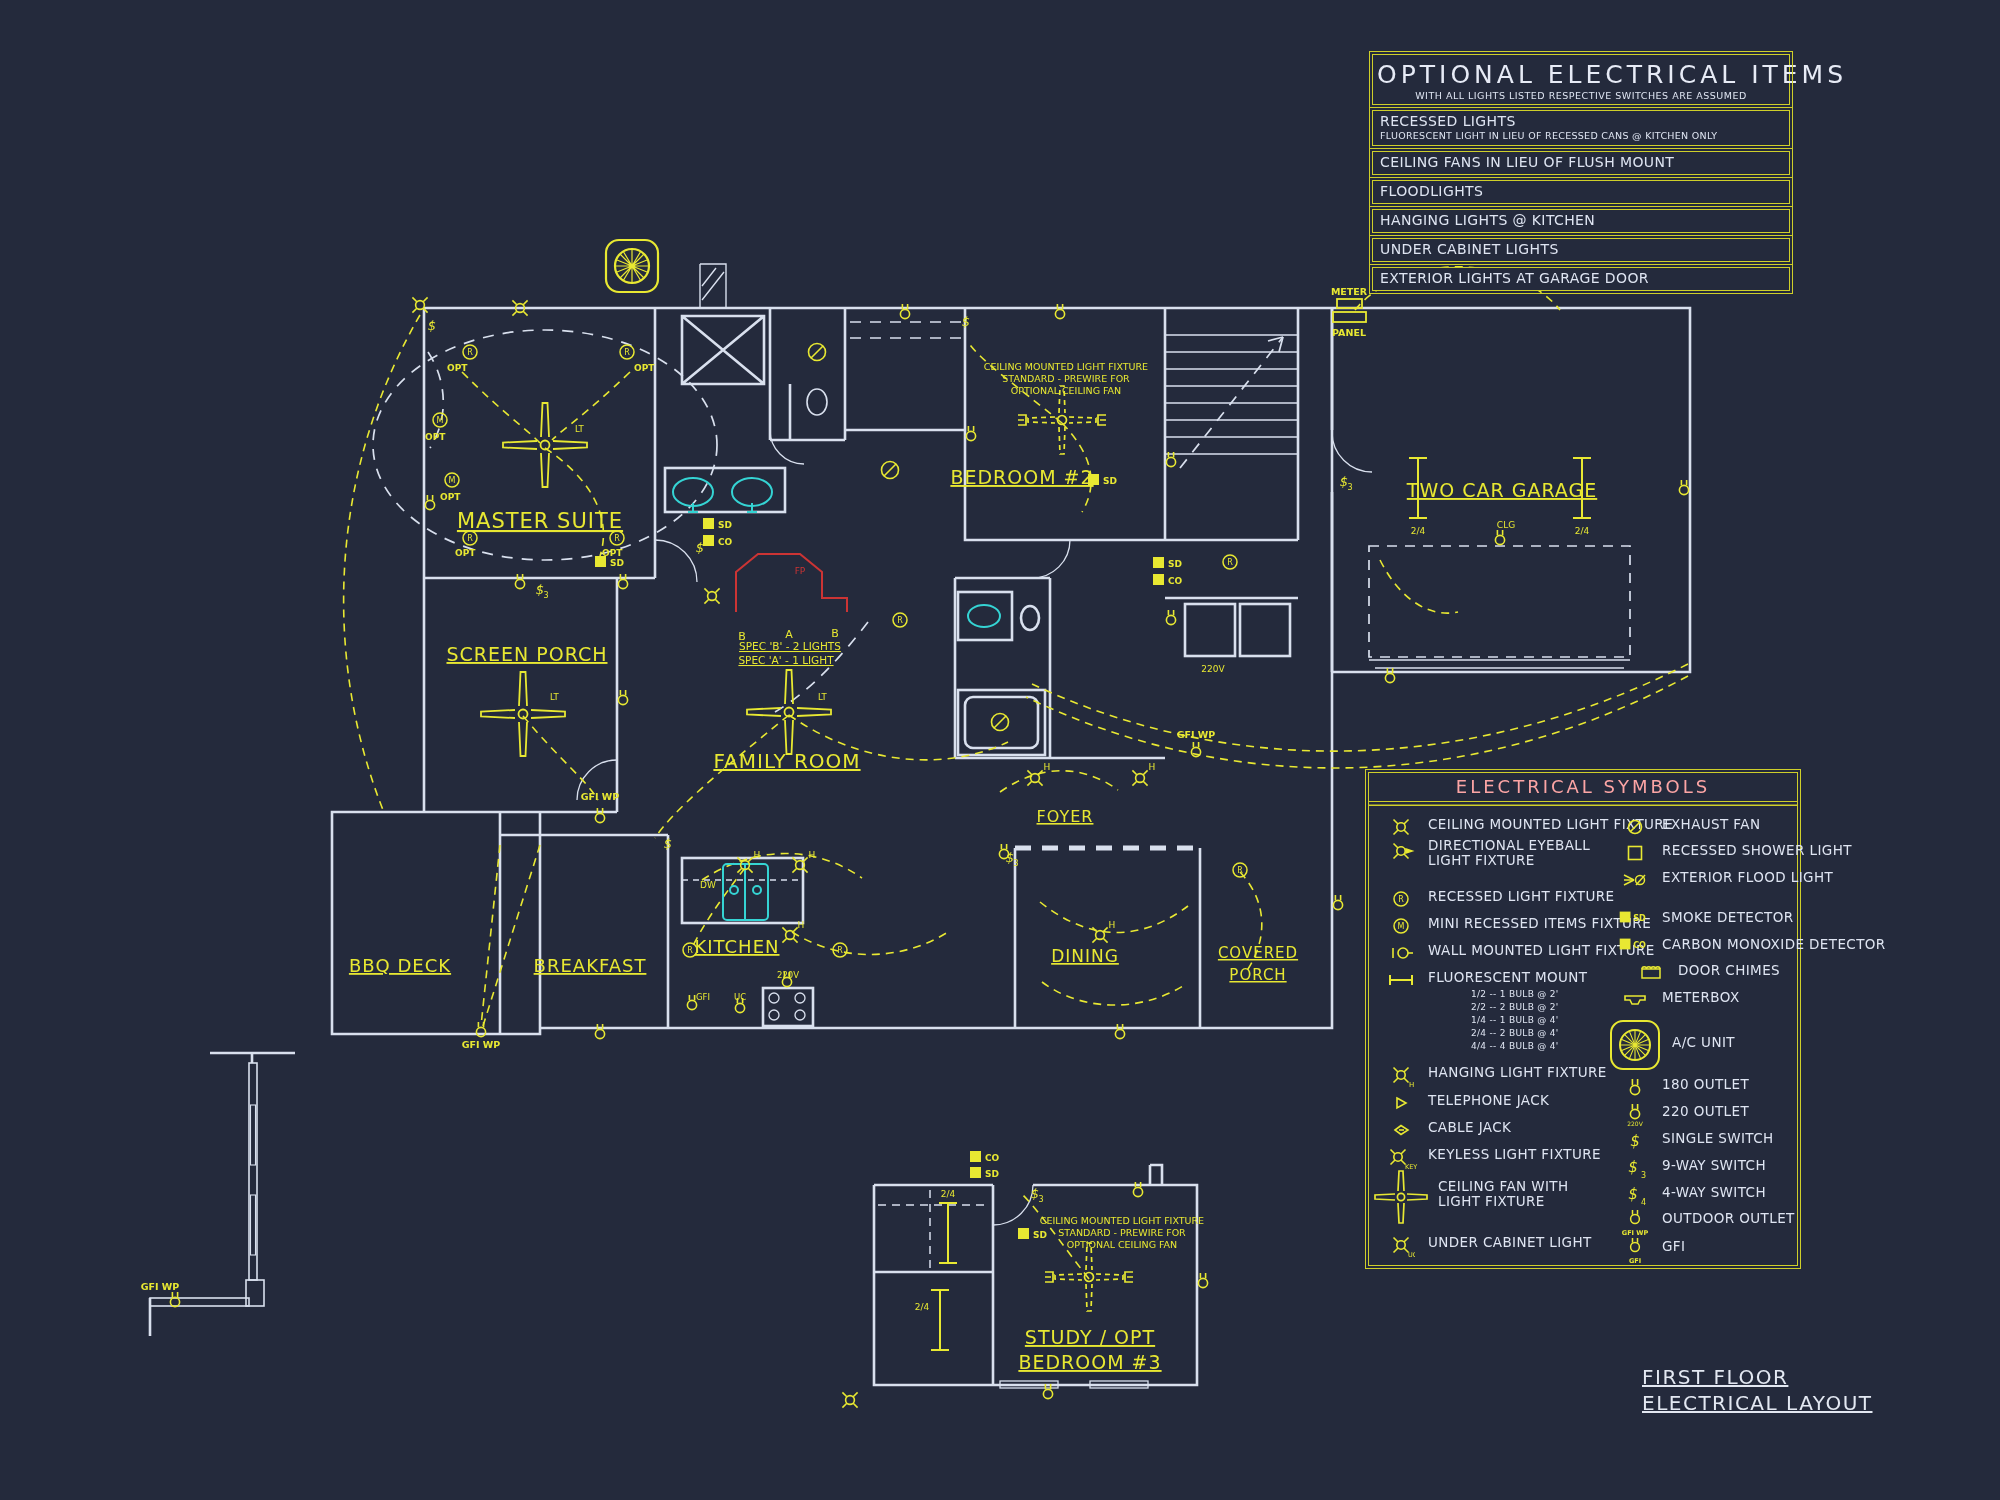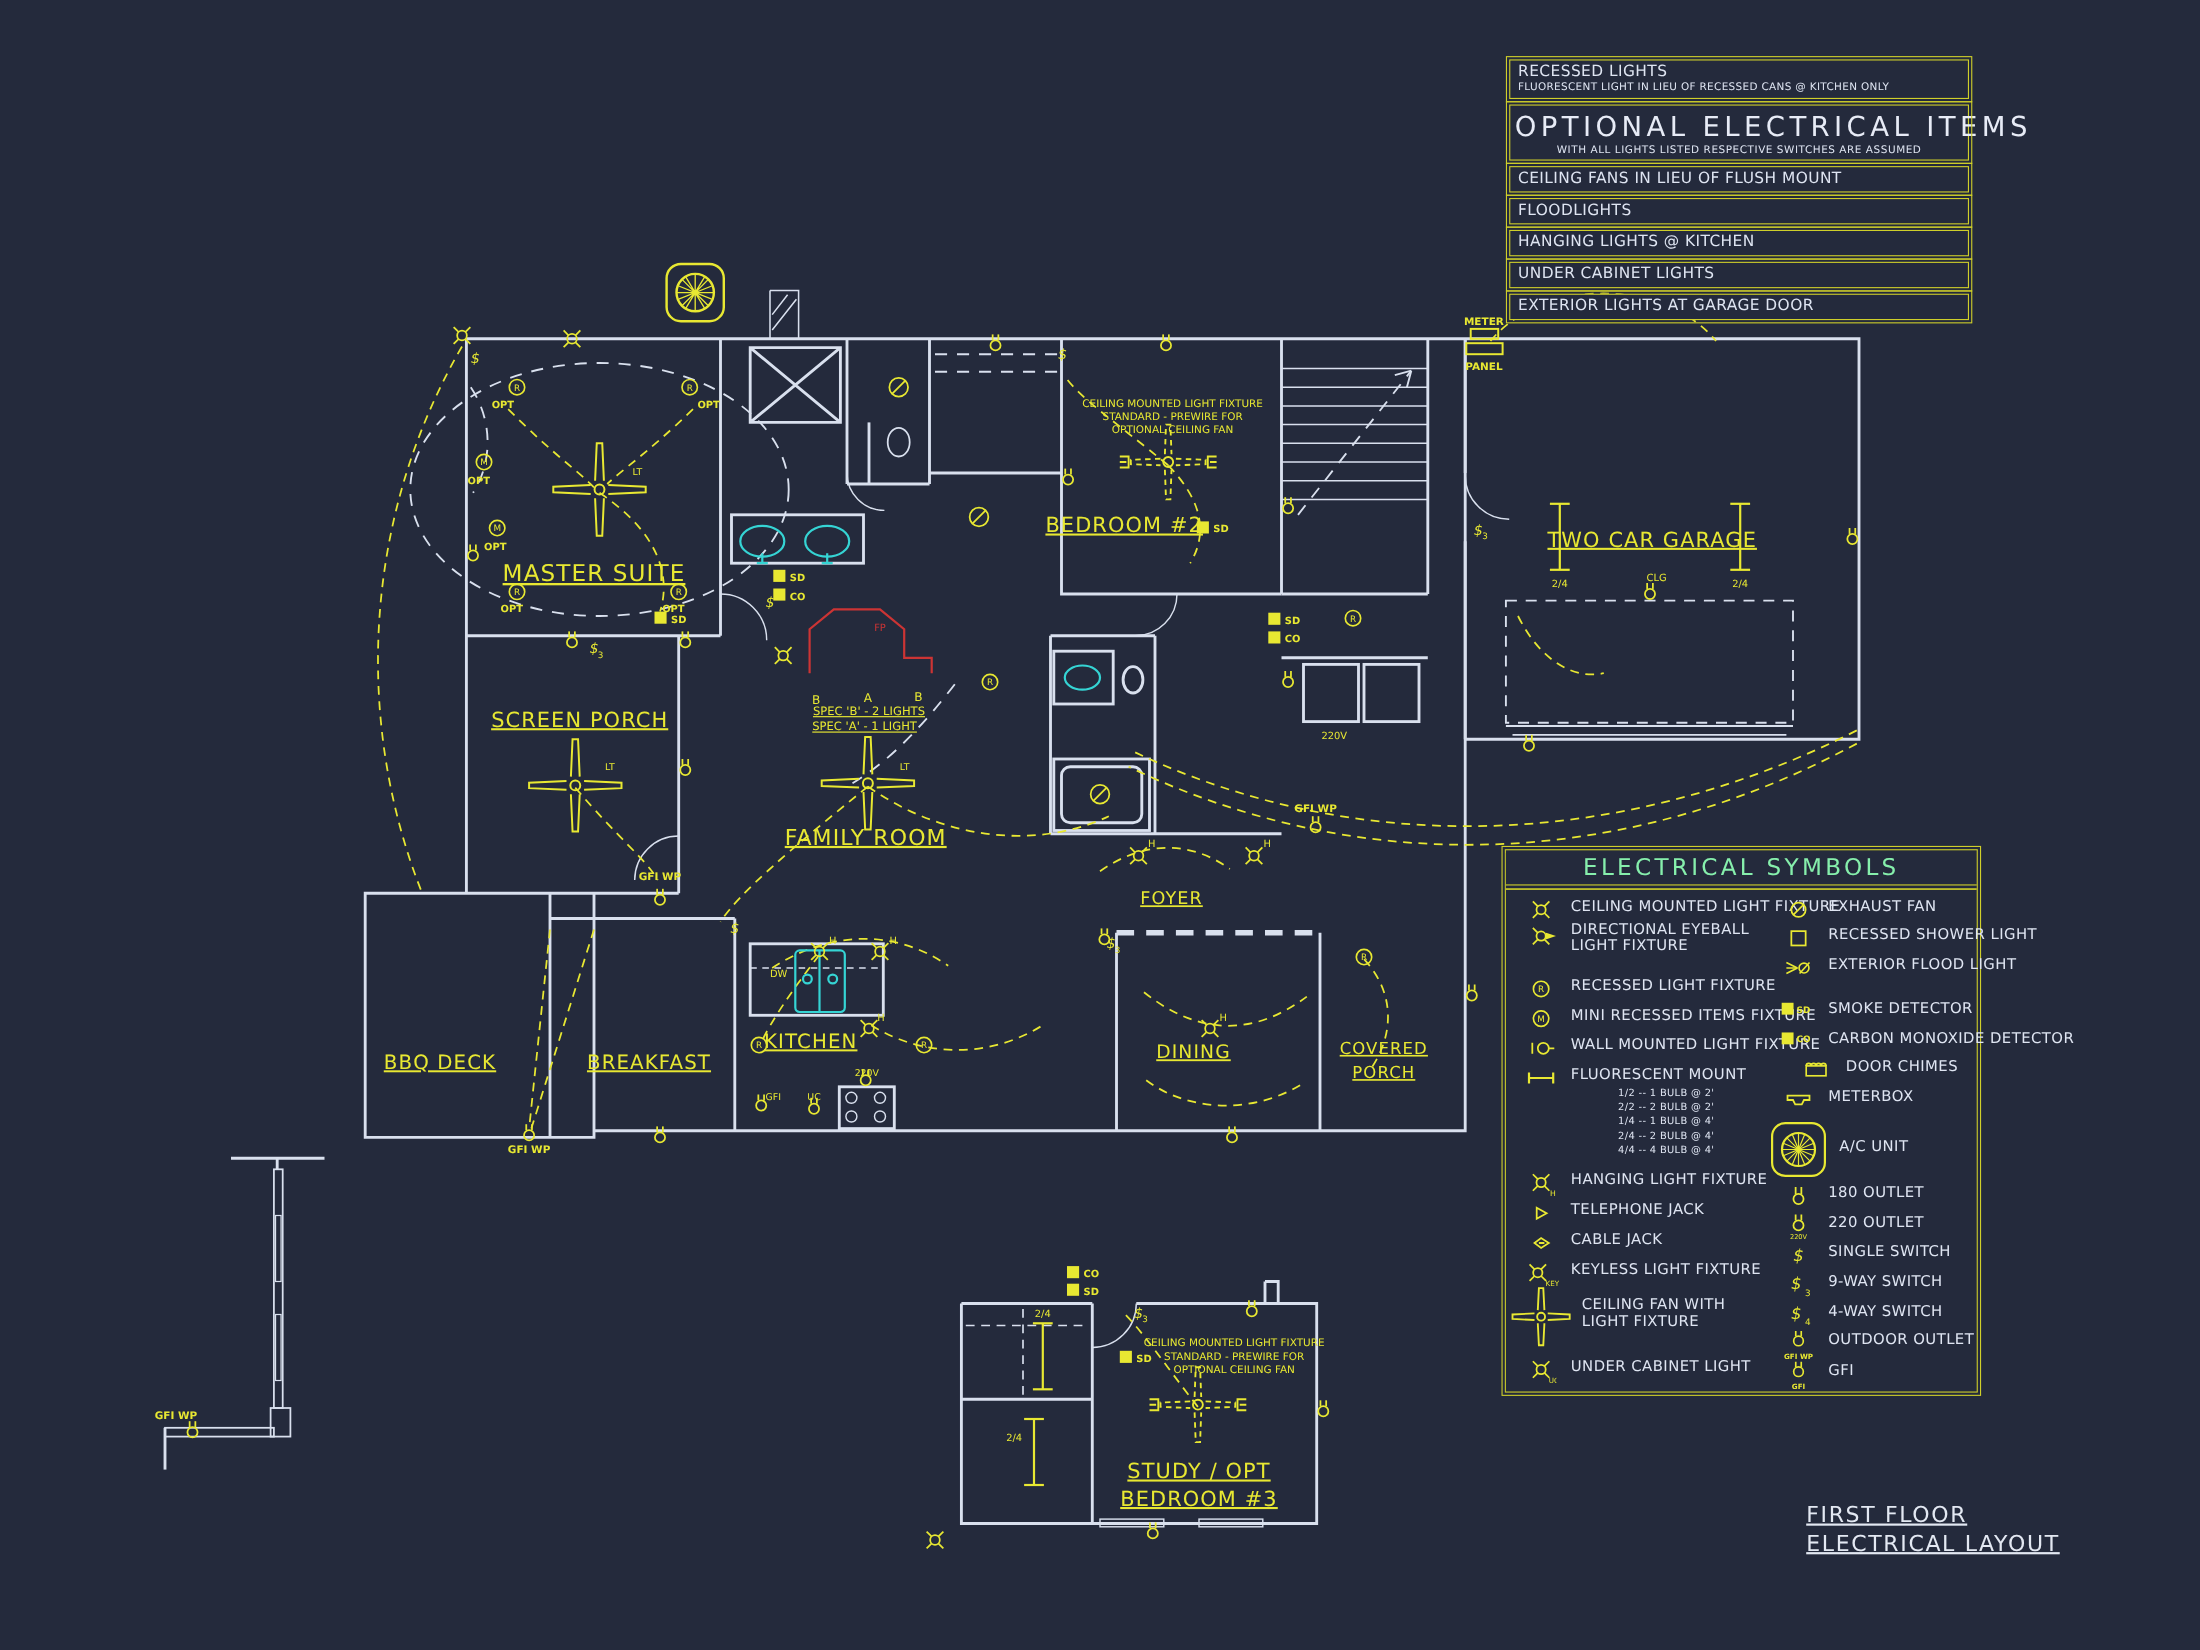--- a/index.html
+++ b/index.html
@@ -12,21 +12,21 @@
   .opt-box{border:1.5px solid #cfcf2a;outline:1px solid #cfcf2a;outline-offset:2px;
            background:#242a3c;margin-bottom:5px;}
   .opt-head{text-align:center;padding:5px 4px 3px;}
   .opt-title{font-size:25px;letter-spacing:4px;color:#e7ebf6;white-space:nowrap;}
   .opt-sub{font-size:9.5px;letter-spacing:.5px;color:#dfe5f2;margin-top:1px;}
   .opt-row{padding:2px 7px 3px;color:#dfe5f2;font-size:14px;letter-spacing:.4px;line-height:17px;}
   .opt-row .sub{font-size:9.5px;line-height:12px;letter-spacing:.3px;}
   
   #sym-panel{left:1368px;top:772px;width:428px;height:492px;border:1.5px solid #cfcf2a;
              outline:1px solid #cfcf2a;outline-offset:2px;background:#242a3c;}
-  #sym-title{display:block;text-align:center;font-size:21px;letter-spacing:3px;color:#86efac;
+  #sym-title{display:block;text-align:center;font-size:18px;letter-spacing:3px;color:#fca5a5;
              border-bottom:1.5px solid #cfcf2a;box-shadow:0 2.5px 0 0 #242a3c,0 4px 0 0 #cfcf2a;
              padding:3px 0 4px;}
   .srow{position:absolute;display:flex;align-items:flex-start;gap:9px;}
   .sicon{width:36px;display:flex;justify-content:center;flex:0 0 36px;}
   .slabel{font-size:13.5px;color:#dfe5f2;letter-spacing:.4px;line-height:15px;padding-top:4px;white-space:nowrap;}
   .slabel.small-pad{padding-top:1px;}
   .fsub{position:absolute;font-size:9px;color:#dfe5f2;line-height:13px;letter-spacing:.3px;margin-left:40px;}
   
   #titleblock{left:1642px;top:1364px;width:300px;text-align:left;color:#e3e8f2;}
   #titleblock div{font-size:20px;letter-spacing:1.5px;text-decoration:underline;line-height:26px;white-space:nowrap;}
@@ -416,27 +416,27 @@
       <text class="note" x="447" y="371" font-size="9" font-weight="bold">OPT</text>
       <text class="note" x="634" y="371" font-size="9" font-weight="bold">OPT</text>
       <text class="note" x="425" y="440" font-size="9" font-weight="bold">OPT</text>
       <text class="note" x="440" y="500" font-size="9" font-weight="bold">OPT</text>
       <text class="note" x="455" y="556" font-size="9" font-weight="bold">OPT</text>
       <text class="note" x="602" y="556" font-size="9" font-weight="bold">OPT</text>
     </g>
   </svg>
 
   <div id="opt-table" class="abs">
+    <div class="opt-box opt-head">
+      <div class="opt-title">OPTIONAL ELECTRICAL ITEMS</div>
+      <div class="opt-sub">WITH ALL LIGHTS LISTED RESPECTIVE SWITCHES ARE ASSUMED</div>
+    </div>
     <div class="opt-box opt-row">
       <div>RECESSED LIGHTS</div>
       <div class="sub">FLUORESCENT LIGHT IN LIEU OF RECESSED CANS @ KITCHEN ONLY</div>
-    </div>
-    <div class="opt-box opt-head">
-      <div class="opt-title">OPTIONAL ELECTRICAL ITEMS</div>
-      <div class="opt-sub">WITH ALL LIGHTS LISTED RESPECTIVE SWITCHES ARE ASSUMED</div>
     </div>
     <div class="opt-box opt-row">
         <div>CEILING FANS IN LIEU OF FLUSH MOUNT</div>
       </div>
     <div class="opt-box opt-row">
         <div>FLOODLIGHTS</div>
       </div>
     <div class="opt-box opt-row">
         <div>HANGING LIGHTS @ KITCHEN</div>
       </div>

